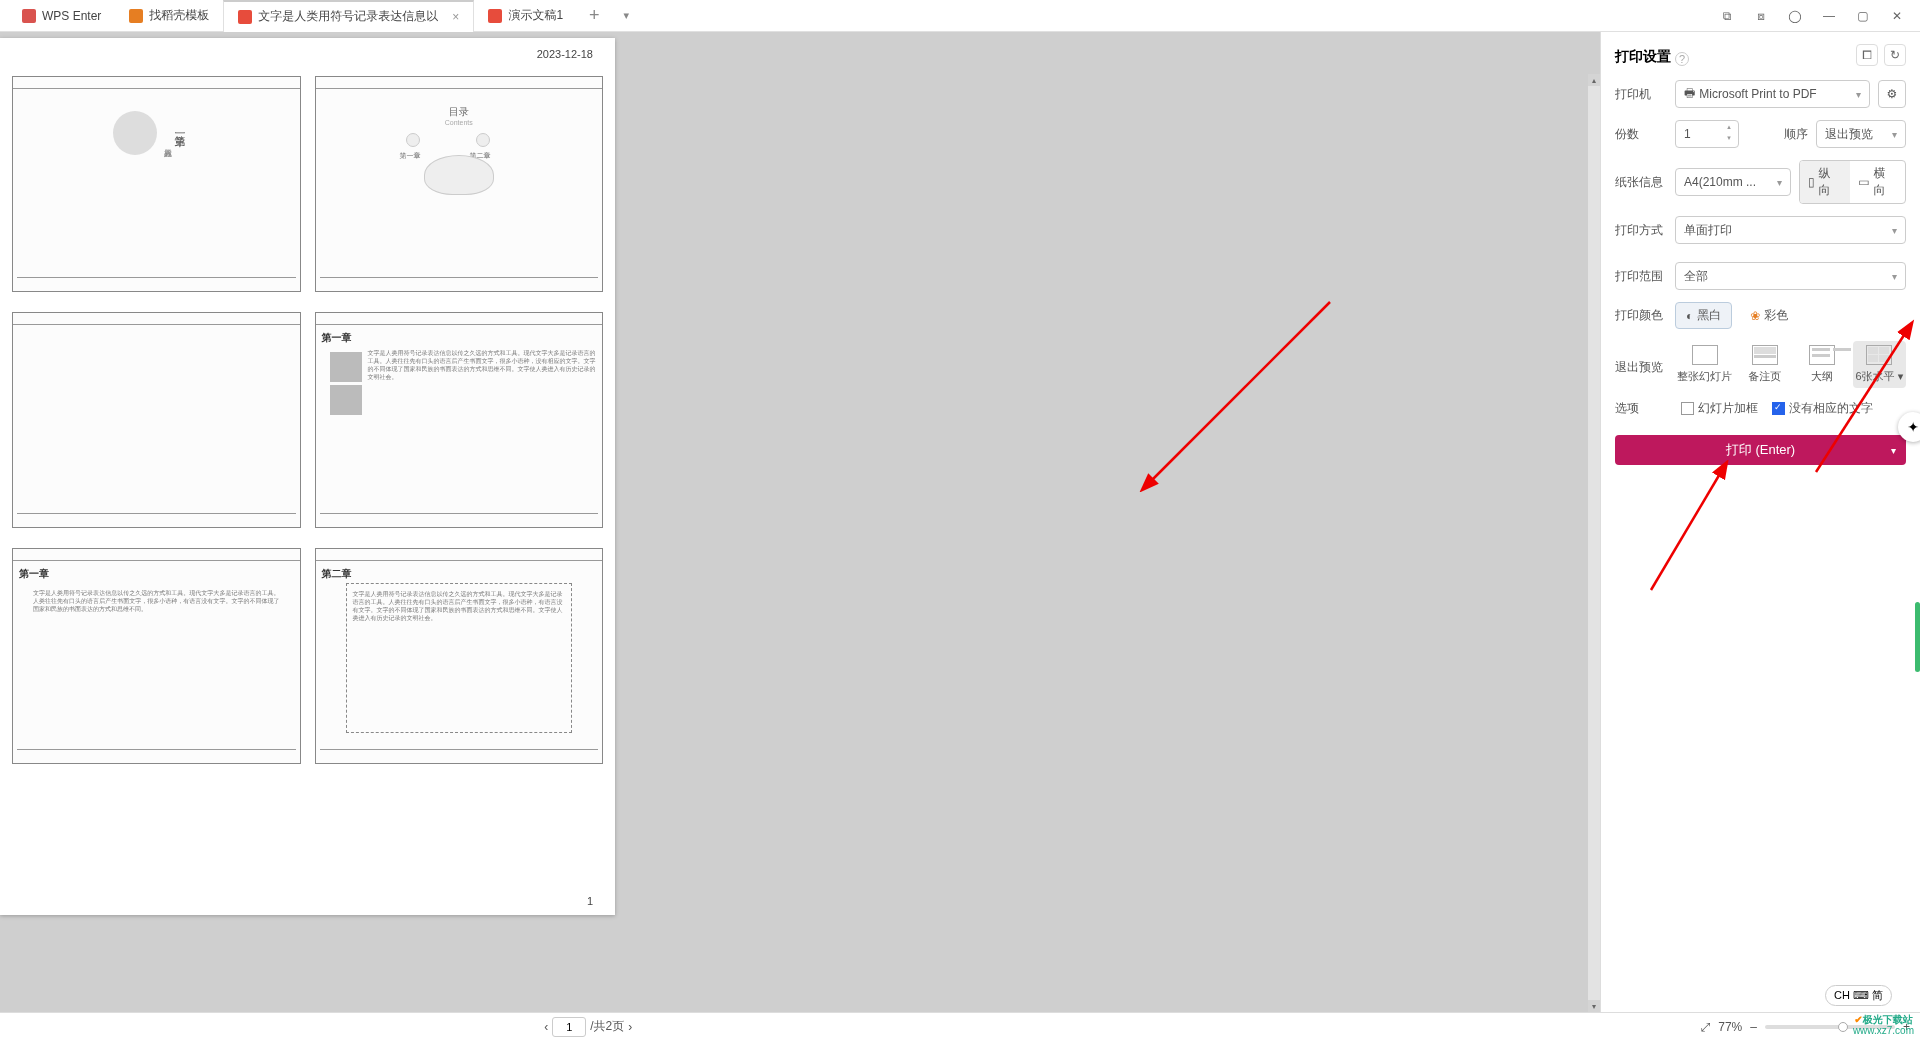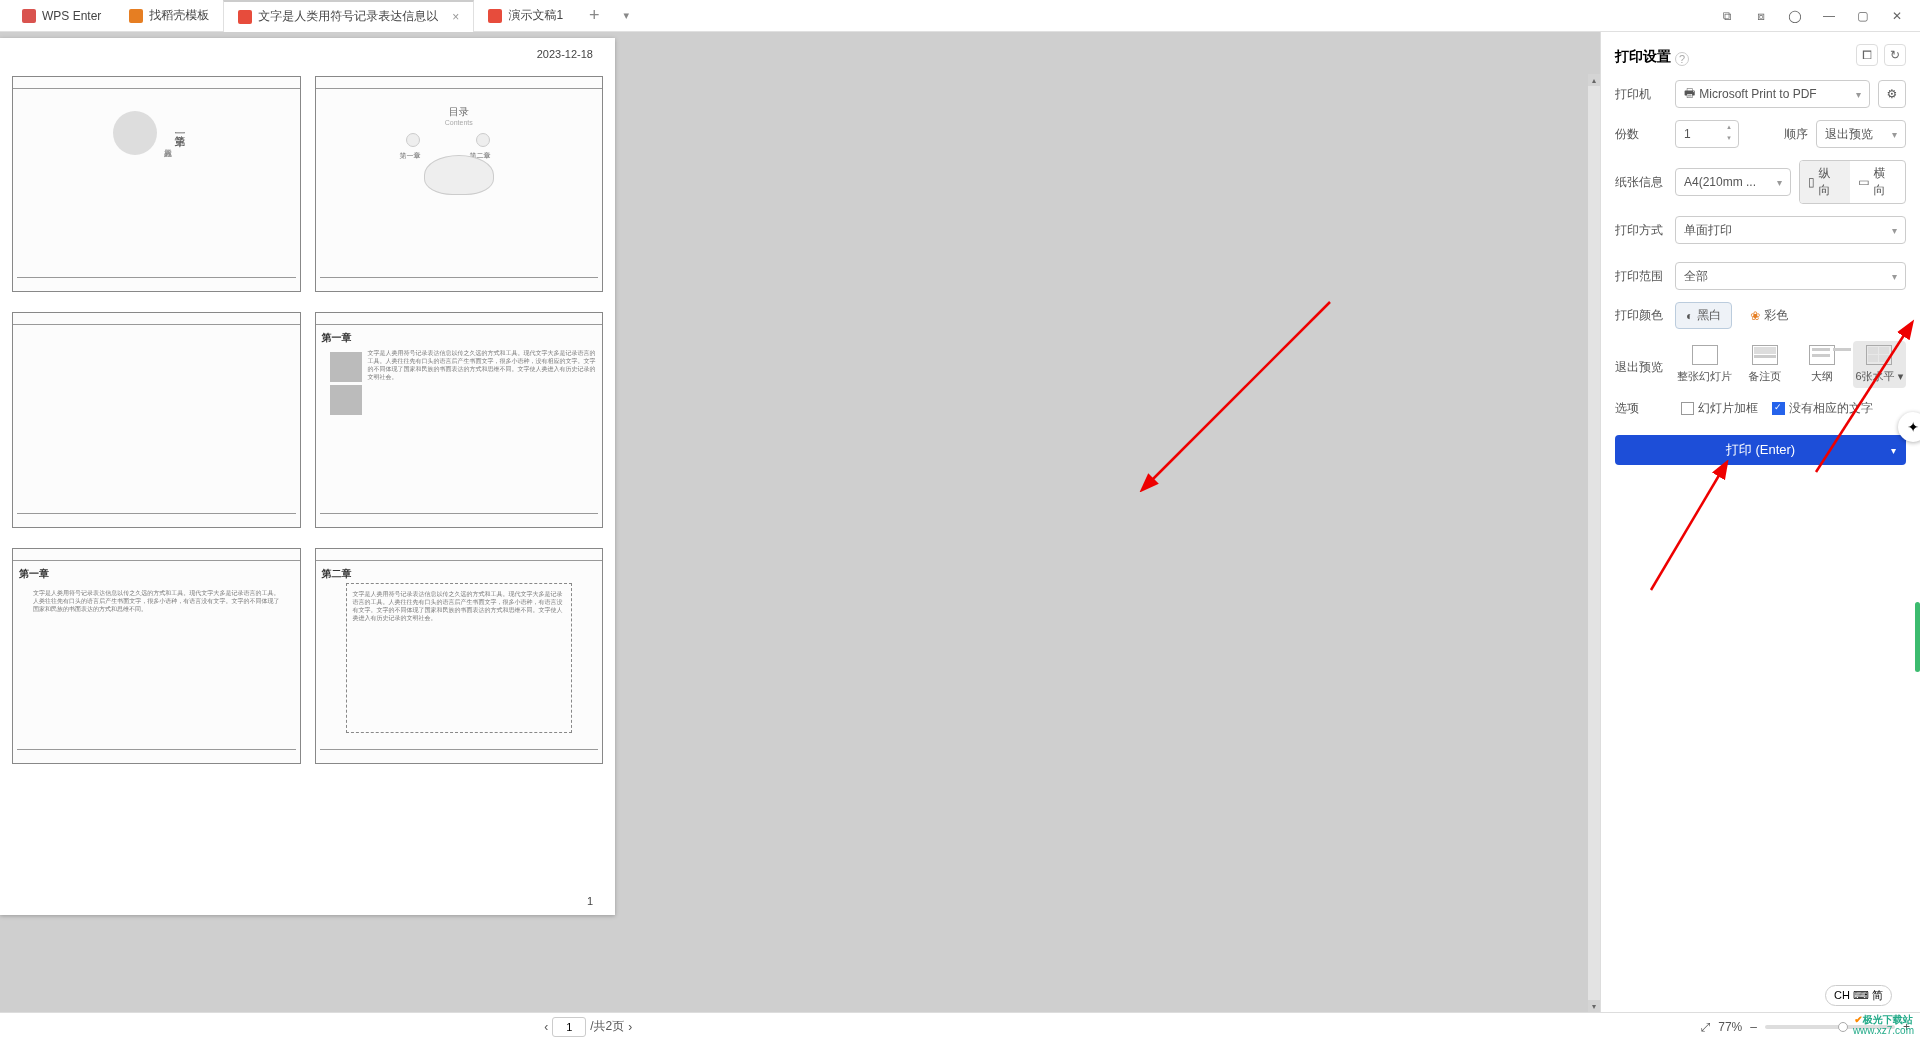--- a/index.html
+++ b/index.html
@@ -76,21 +76,21 @@
 .content-opt .pic .sq { width:10px; height:7px; background:#ddd; }
 .content-opt .lbl { white-space:nowrap; }
 
 .chk-row { display:flex; gap:14px; font-size:12px; color:#555; align-items:center; }
 .chk { width:13px; height:13px; border:1px solid #999; display:inline-block; vertical-align:middle; margin-right:4px; background:#fff; }
 .chk.on { background:#2563eb; border-color:#2563eb; position:relative; }
 .chk.on:after { content:"✓"; color:#fff; font-size:9px; position:absolute; left:1px; top:-1px; }
 
 .pill-btn { border:1px solid #ccc; border-radius:4px; padding:6px 14px; font-size:12px; display:inline-block; }
 
-.print-btn { width:100%; height:30px; background:#1d4ed8; color:#fff; border-radius:4px; display:flex; align-items:center; justify-content:center; font-size:13px; position:relative; }
+.print-btn { width:100%; height:30px; background:#be185d; color:#fff; border-radius:4px; display:flex; align-items:center; justify-content:center; font-size:13px; position:relative; }
 .print-btn .caret { position:absolute; right:10px; font-size:10px; }
 
 
 .status { height: 28px; border-top:1px solid #ddd; background:#fff; display:flex; align-items:center; padding:0 10px; font-size:12px; color:#555; }
 .status .pagebox { margin: 0 auto; display:flex; align-items:center; gap:4px; }
 .status .pagebox input { width:34px; height:20px; border:1px solid #ccc; border-radius:3px; text-align:center; font-size:11px; }
 .status .zoom { margin-left:auto; display:flex; align-items:center; gap:8px; }
 .status .slider { width:130px; height:4px; background:#ddd; border-radius:2px; position:relative; }
 .status .slider .knob { position:absolute; width:10px; height:10px; background:#fff; border:1px solid #aaa; border-radius:50%; top:-3px; left:56%; }
 

